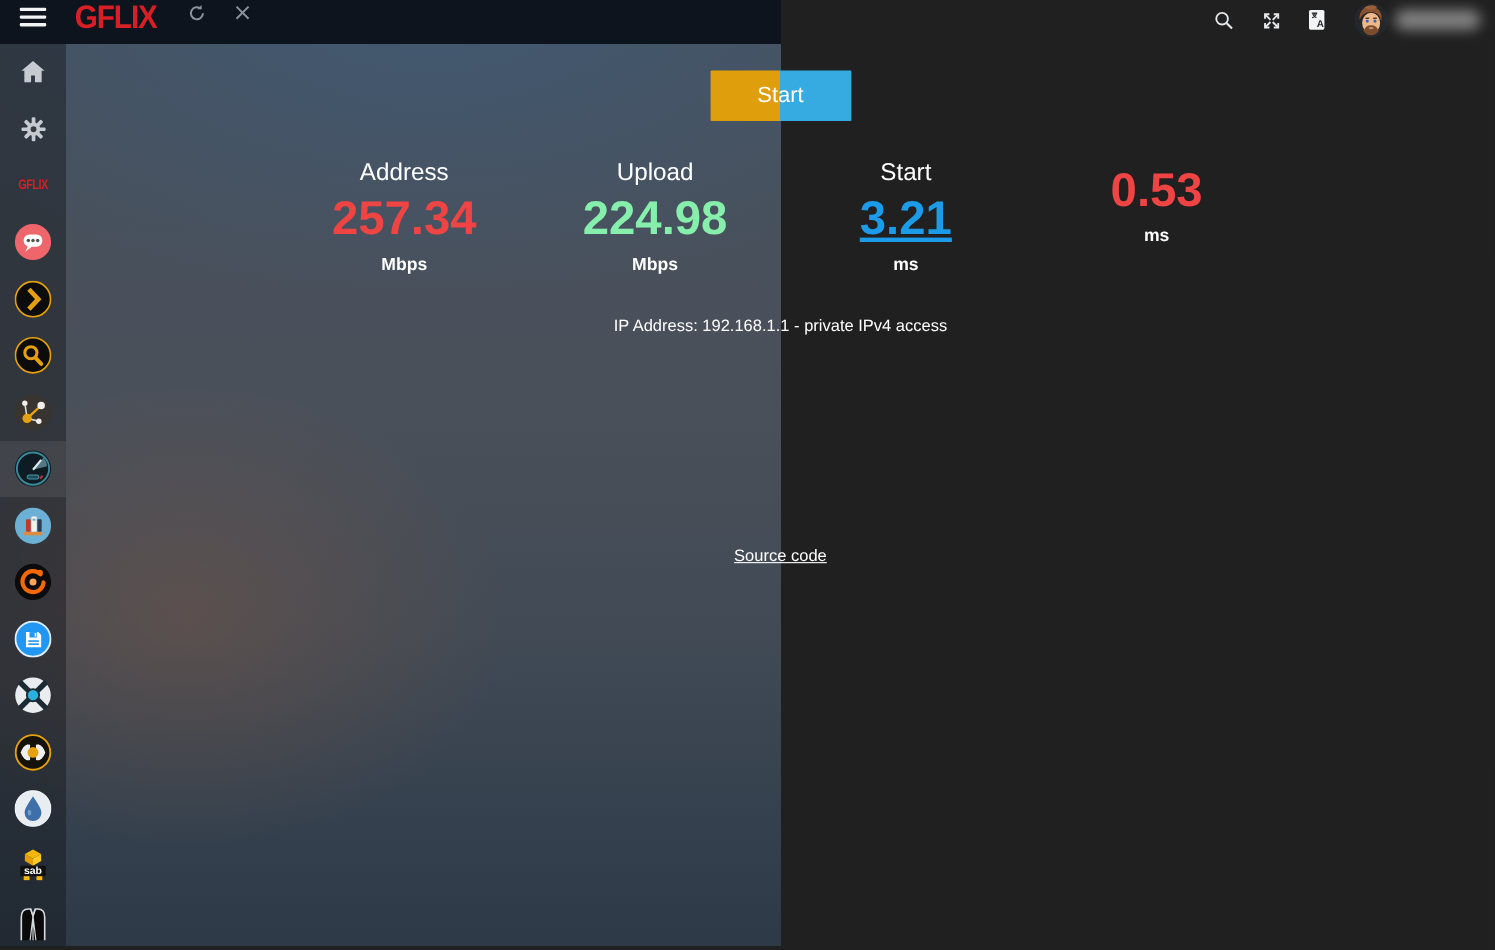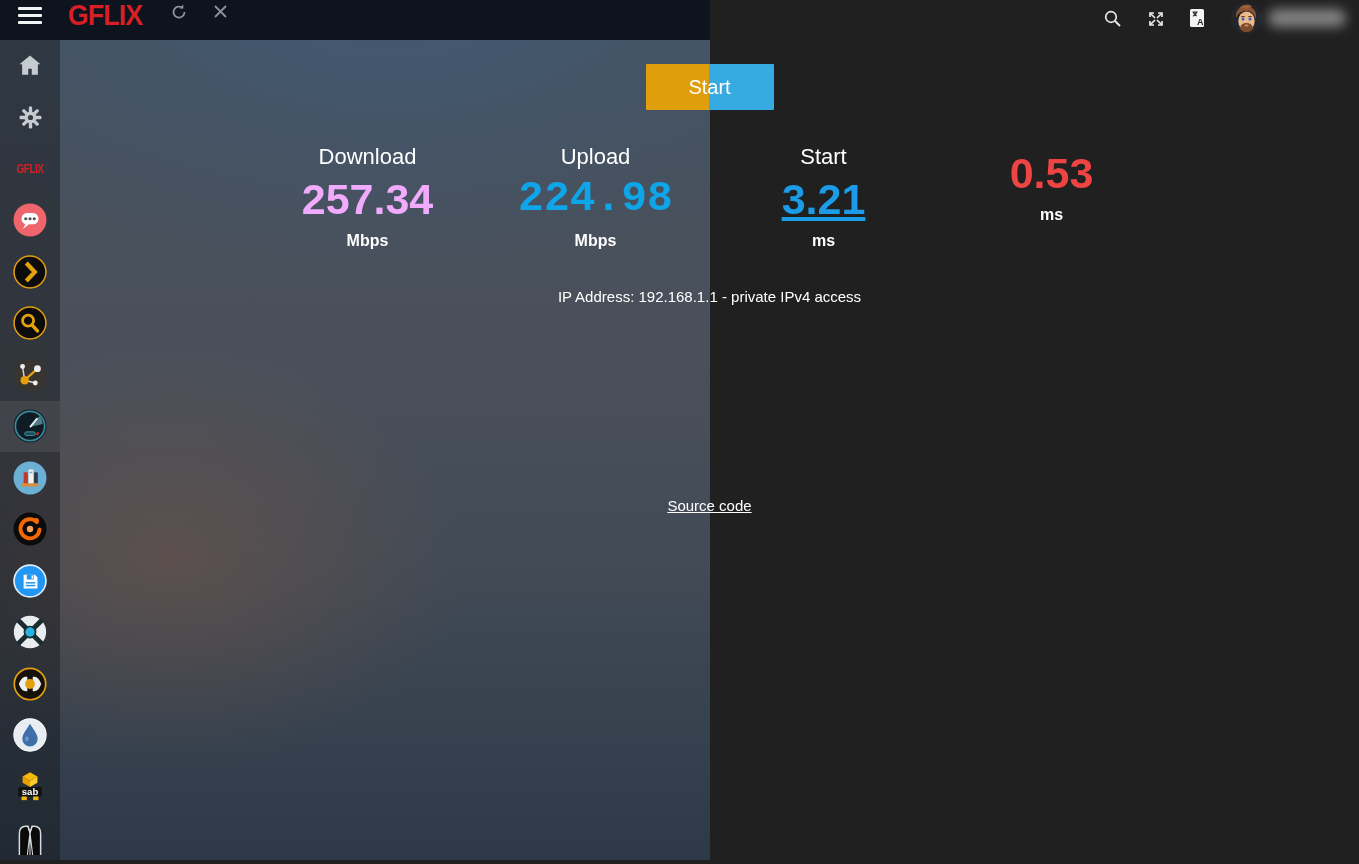--- a/index.html
+++ b/index.html
@@ -244,27 +244,27 @@
         <path d="M13 5l2 6-2.5 21M17 5l-2 6 2.5 21M15 11v21" fill="none" stroke="#d7dadd" stroke-width="1"></path>
       </svg>
     </div>
   </nav>
 
   <main class="content">
     <button class="start-btn">Start</button>
 
     <div class="metrics">
       <div class="metric">
-        <div class="m-label">Download</div>
-        <div class="m-value" style="color: #f0abfc;">257.34</div>
+        <div class="m-label">Address</div>
+        <div class="m-value" style="color: #ef4444;">257.34</div>
         <div class="m-unit">Mbps</div>
       </div>
       <div class="metric">
         <div class="m-label">Upload</div>
-        <div class="m-value" style="color: #0ea5e9; font-family: Liberation Mono, monospace;">224.98</div>
+        <div class="m-value" style="color: #86efac;">224.98</div>
         <div class="m-unit">Mbps</div>
       </div>
       <div class="metric">
         <div class="m-label">Start</div>
         <div class="m-value" style="color: rgb(28, 156, 232); text-decoration: underline;">3.21</div>
         <div class="m-unit">ms</div>
       </div>
       <div class="metric">
         <div class="m-value" style="color: #ef4444;">0.53</div>
         <div class="m-unit">ms</div>

